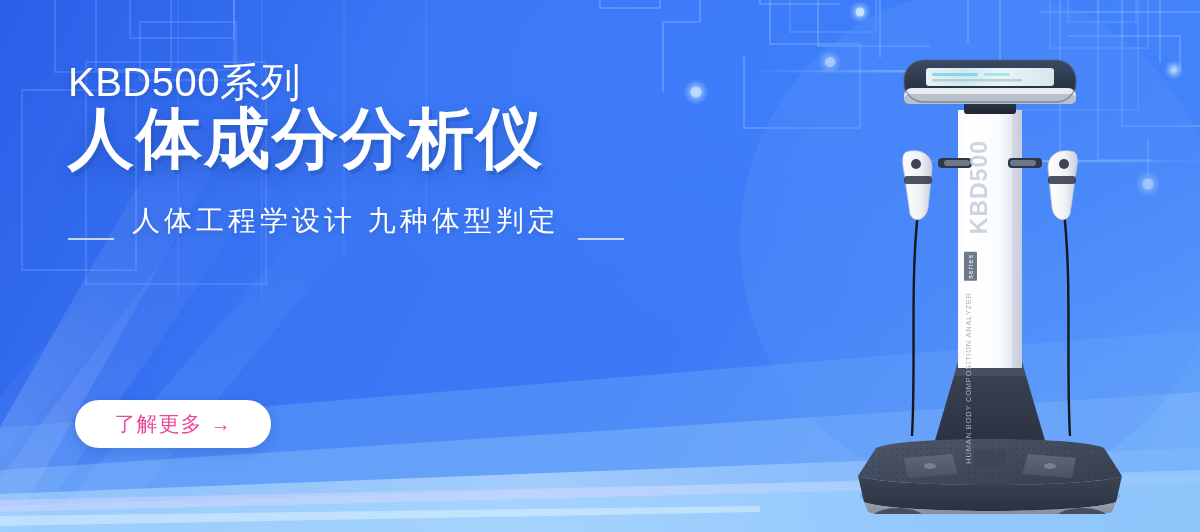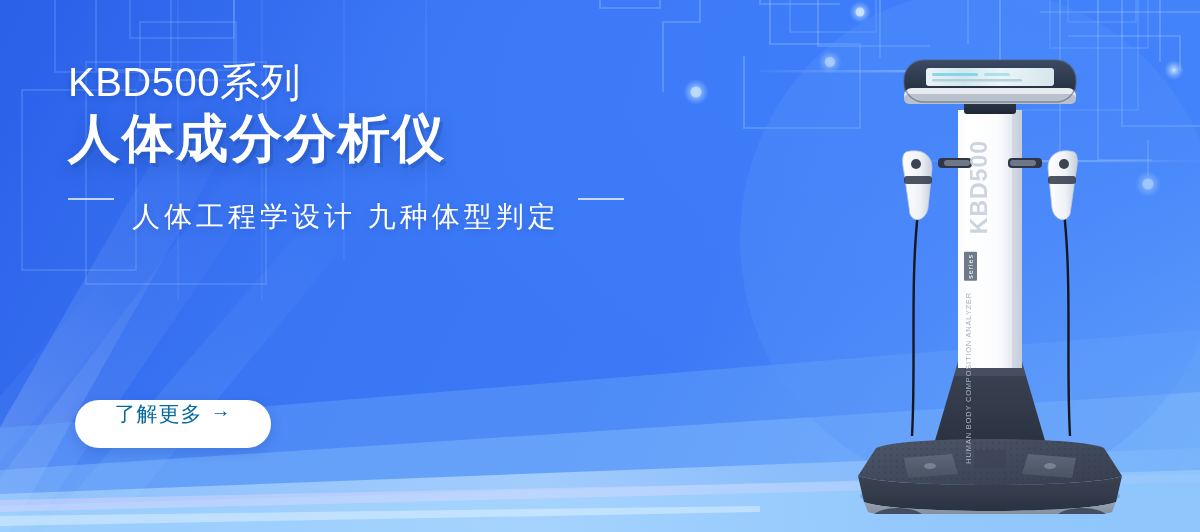--- a/index.html
+++ b/index.html
@@ -37,35 +37,33 @@
     font-size: 40px;
     line-height: 1.0;
     color: #ffffff;
     letter-spacing: 0.5px;
     font-weight: 400;
     text-shadow: 0 2px 6px rgba(16,48,120,0.28);
     white-space: nowrap;
   }
 
   .headline {
-    margin-top: 12px;
-    font-size: 52px;
+    font-size: 66px;
     line-height: 1.12;
     font-weight: 700;
     color: #ffffff;
     letter-spacing: 2px;
     white-space: nowrap;
     text-shadow: 3px 4px 0 rgba(36,86,190,0.45), 0 6px 18px rgba(12,40,110,0.30);
-    font-family: Liberation Mono, monospace;
   }
 
   .subline {
     margin-top: 26px;
     display: flex;
-    align-items: flex-start;
+    align-items: flex-end;
     gap: 18px;
     white-space: nowrap;
   }
   .subline .dash {
     display: block;
     width: 46px; height: 2px;
     background: rgba(255,255,255,0.72);
     flex: none;
   }
   .subline .sub-text {
@@ -76,27 +74,27 @@
     text-shadow: 0 2px 6px rgba(16,48,120,0.25);
   }
 
   .cta {
     position: absolute;
     left: 75px; top: 400px;
     width: 196px; height: 48px;
     border: none;
     border-radius: 24px;
     background: #ffffff;
-    color: #0369a1;
+    color: #ec4899;
     font-size: 21px;
     font-family: "Liberation Sans", "DejaVu Sans", sans-serif;
     letter-spacing: 1px;
     cursor: pointer;
     box-shadow: 0 4px 14px rgba(10,40,110,0.18);
-    display: flex; justify-content: center;
+    display: flex; align-items: center; justify-content: center;
     gap: 8px;
     z-index: 7;
   }
   .cta .cta-arrow { font-size: 20px; line-height: 1; }
 
   
   .device {
     position: absolute;
     left: 840px; top: 44px;
     width: 300px; height: 470px;

